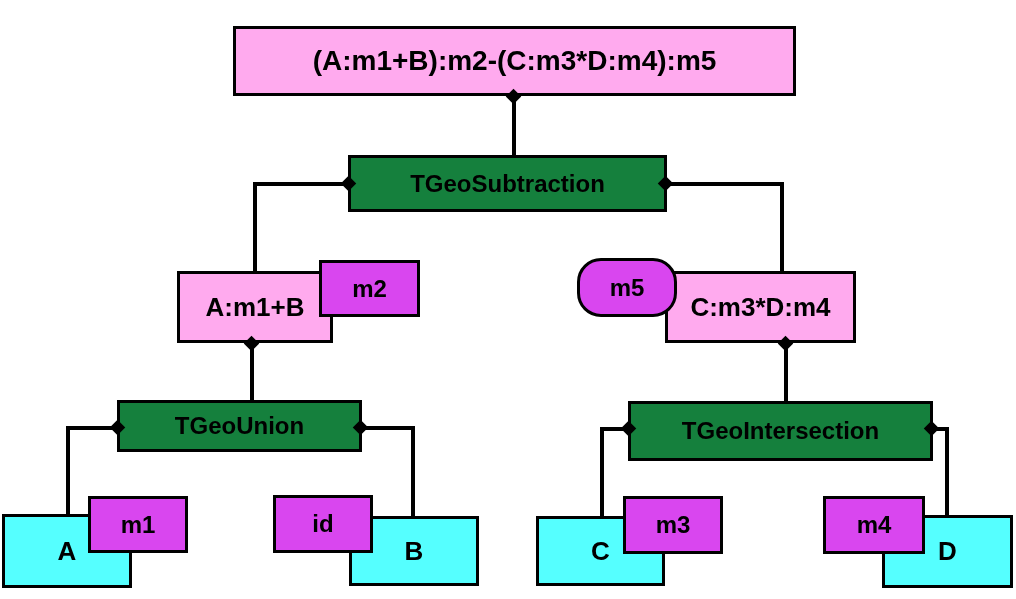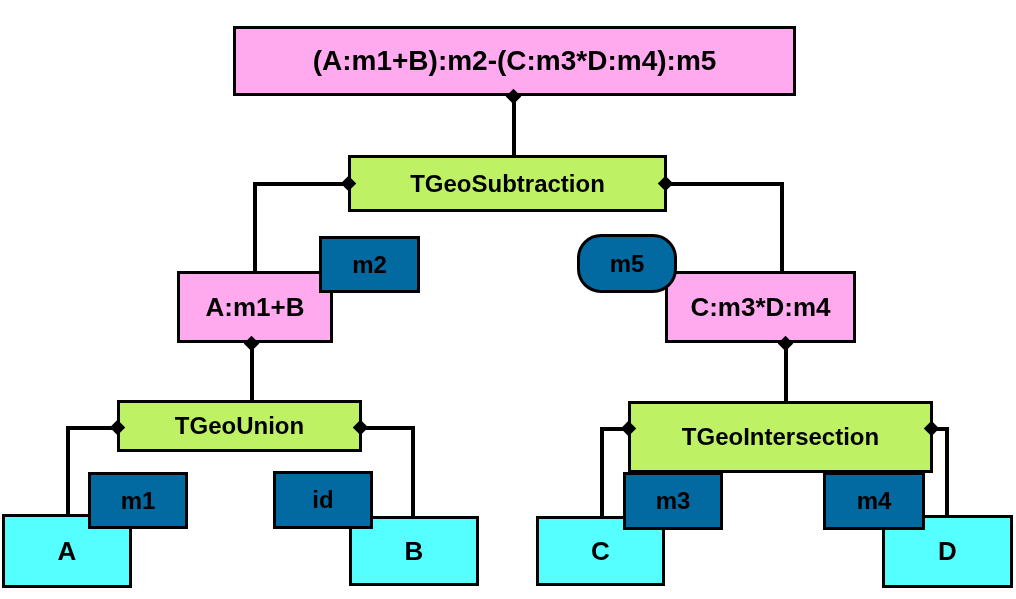--- a/index.html
+++ b/index.html
@@ -19,22 +19,22 @@
     box-sizing: border-box;
     border: 3px solid #000;
     display: flex;
     align-items: center;
     justify-content: center;
     text-align: center;
     z-index: 1;
     white-space: nowrap;
   }
   .expr  { background: #ffaaee; }
-  .op    { background: #bef264; }
-  .mat   { background: #0369a1; z-index: 3; }
+  .op    { background: #15803d; }
+  .mat   { background: #d946ef; z-index: 3; margin-top: 24px; }
   .shape { background: #55ffff; }
   .fs28 { font-size: 28px; }
   .fs26 { font-size: 26px; }
   .fs24 { font-size: 24px; }
   .edge {
     position: absolute;
     background: #000;
     z-index: 0;
   }
   .diamond {
@@ -78,21 +78,21 @@
 
   <div class="node op fs24" style="left:348px; top:155px; width:319px; height:57px;">TGeoSubtraction</div>
 
   <div class="node mat fs24" style="left:319px; top:236px; width:101px; height:57px;">m2</div>
   <div class="node mat fs24" style="left:577px; top:234px; width:100px; height:59px;border-radius:24px;">m5</div>
 
   <div class="node expr fs26" style="left:177px; top:271px; width:156px; height:72px;">A:m1+B</div>
   <div class="node expr fs26" style="left:665px; top:271px; width:191px; height:72px;">C:m3*D:m4</div>
 
   <div class="node op fs24" style="left:117px; top:400px; width:245px; height:52px;">TGeoUnion</div>
-  <div class="node op fs24" style="left:628px; top:401px; width:305px; height:72px;">TGeoIntersection</div>
+  <div class="node op fs24" style="left:628px; top:401px; width:305px; height:60px;">TGeoIntersection</div>
 
   <div class="node mat fs24" style="left:88px; top:472px; width:100px; height:57px;">m1</div>
   <div class="node mat fs24" style="left:273px; top:471px; width:100px; height:58px;">id</div>
   <div class="node mat fs24" style="left:623px; top:472px; width:100px; height:58px;">m3</div>
   <div class="node mat fs24" style="left:823px; top:472px; width:102px; height:58px;">m4</div>
 
   <div class="node shape fs26" style="left:2px; top:514px; width:130px; height:74px;">A</div>
   <div class="node shape fs26" style="left:349px; top:516px; width:130px; height:70px;">B</div>
   <div class="node shape fs26" style="left:536px; top:516px; width:129px; height:70px;">C</div>
   <div class="node shape fs26" style="left:882px; top:515px; width:131px; height:73px;">D</div>

